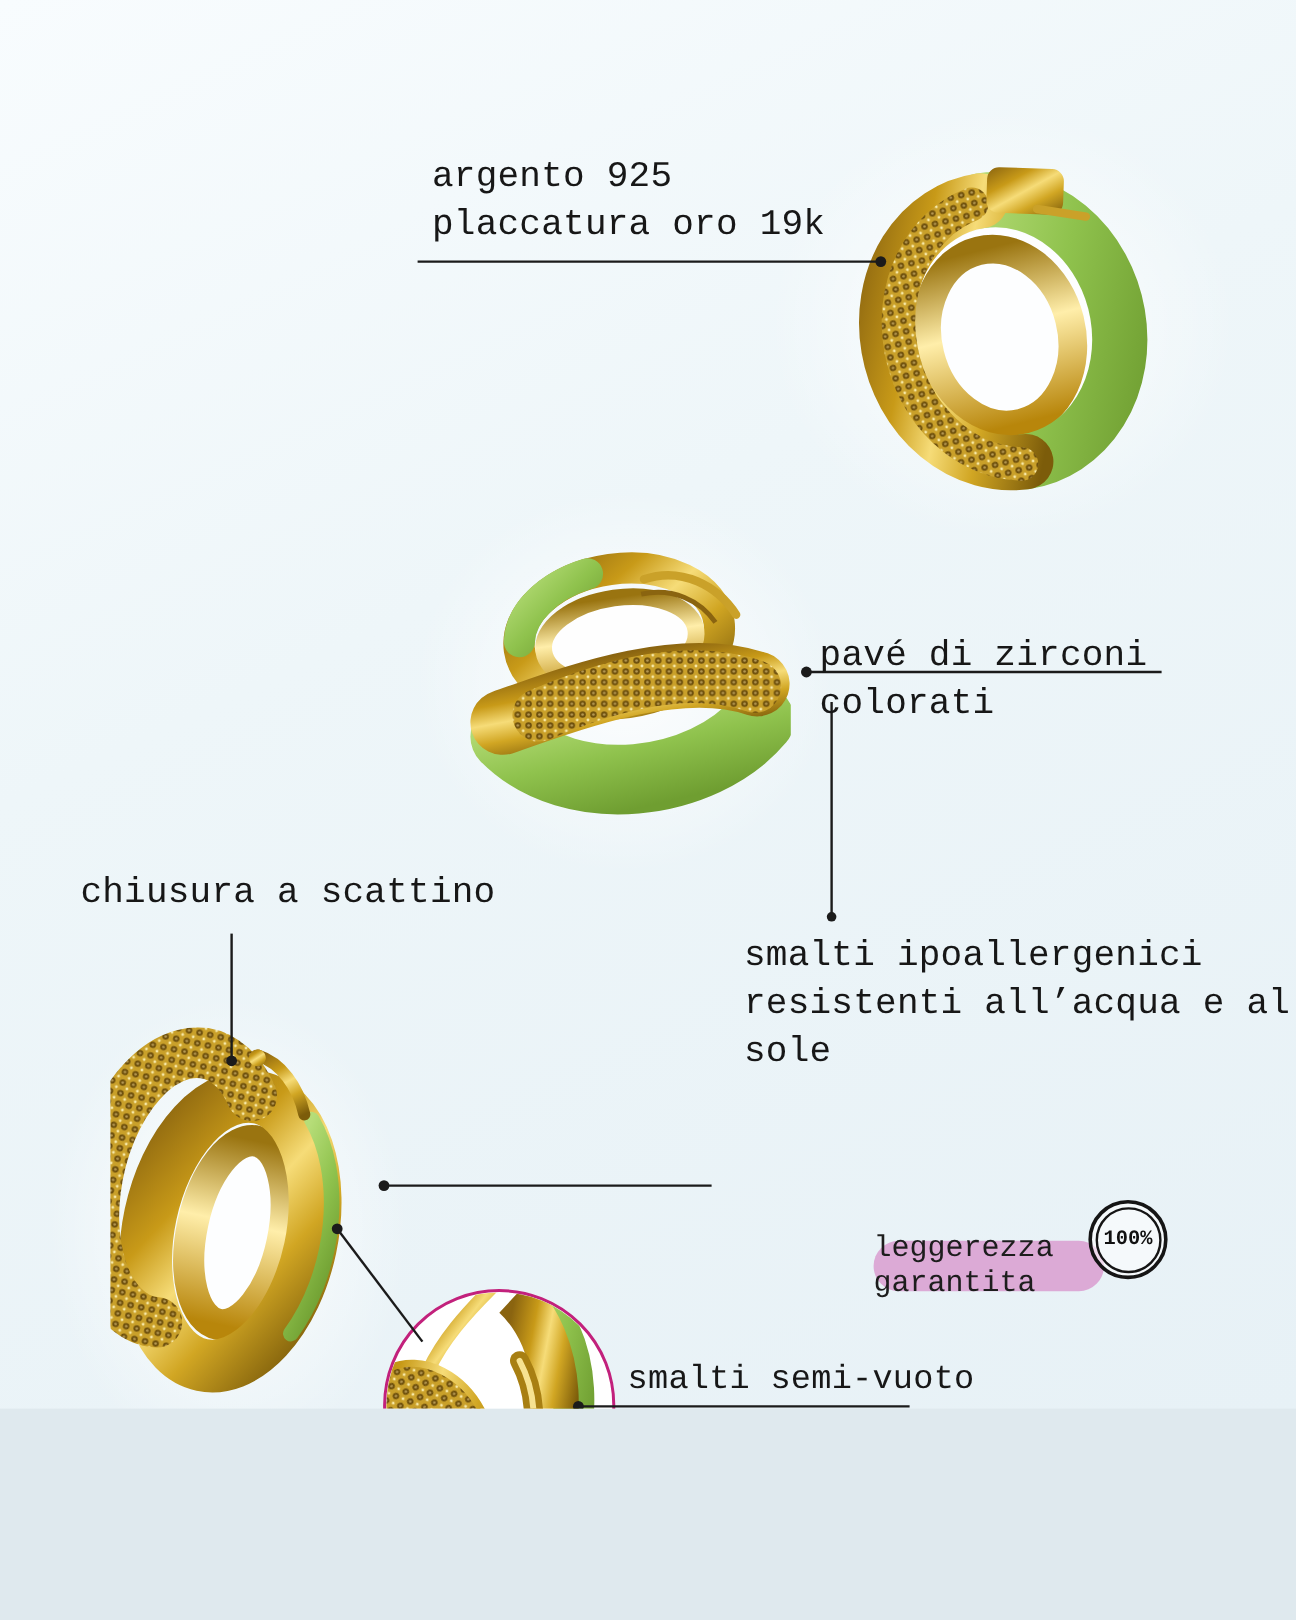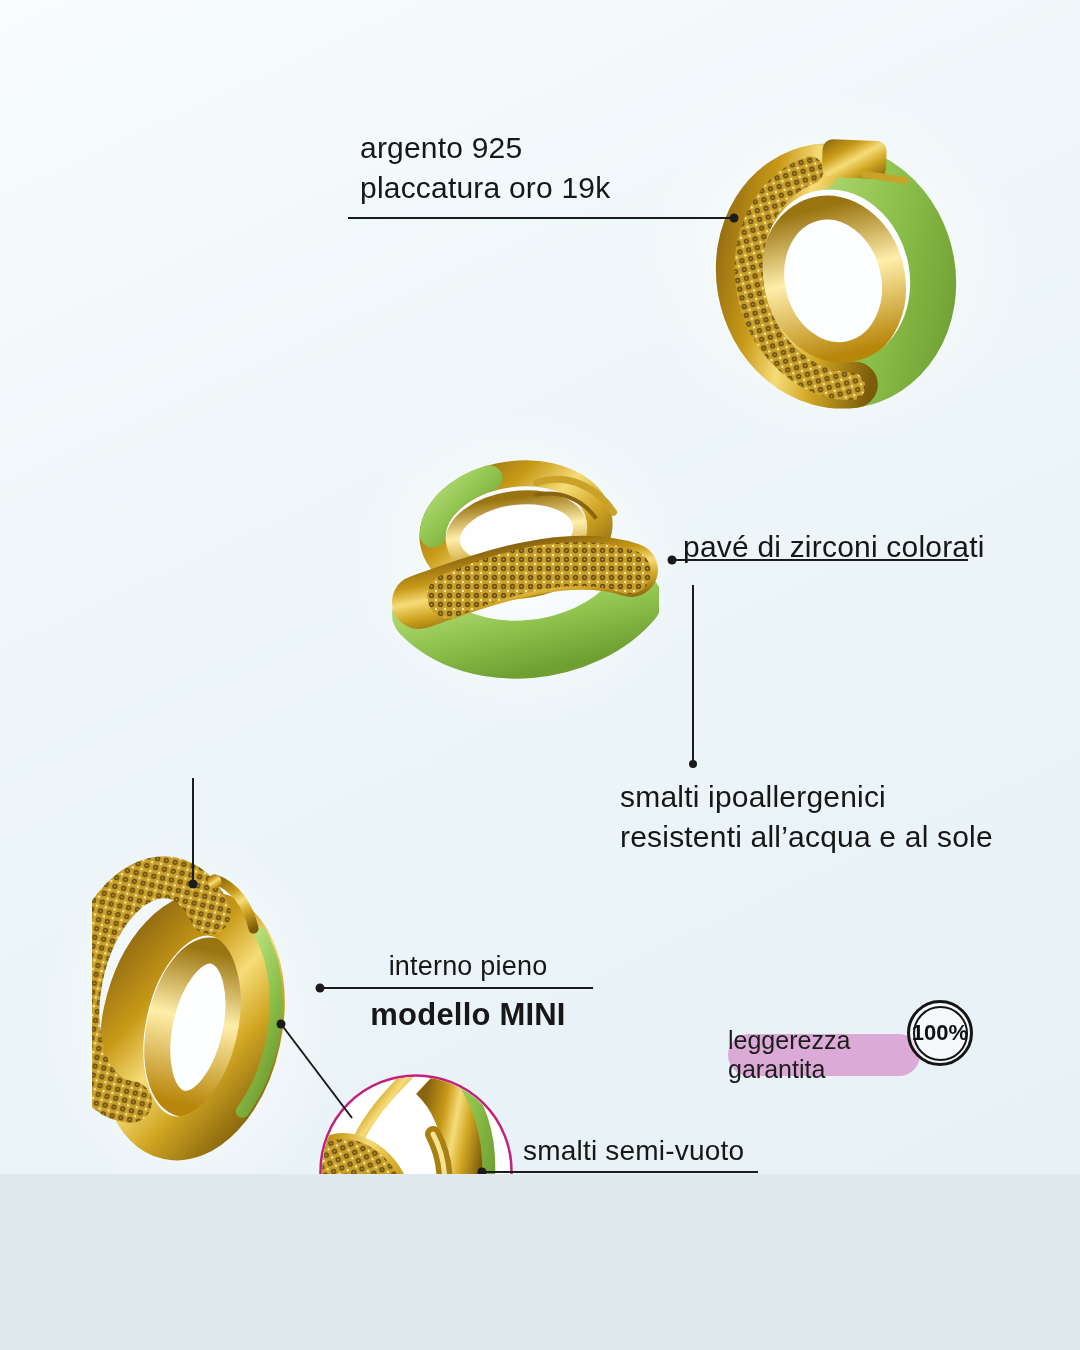--- a/index.html
+++ b/index.html
@@ -1,38 +1,38 @@
 <!DOCTYPE html>
 <html><head>
 <meta charset="utf-8">
 <style>
   html,body{margin:0;padding:0;background:#dfe9ee;}
   .canvas{
     position:relative;width:1080px;height:1174px;overflow:hidden;
     background:linear-gradient(155deg,#f8fcfe 0%,#eef6f9 40%,#e7f1f6 100%);
-    font-family:Liberation Sans, sans-serif;color:#161616;
+    font-family:Liberation Mono, monospace;color:#161616;
   }
   .halo{position:absolute;border-radius:50%;
     background:radial-gradient(closest-side,rgba(255,255,255,.9),rgba(255,255,255,0));
     pointer-events:none;}
   .photo{position:absolute;}
   .overlay{position:absolute;left:0;top:0;z-index:5;pointer-events:none;}
   .note{position:absolute;z-index:6;font-size:30px;line-height:40px;font-weight:500;
     letter-spacing:.2px;color:#171717;}
   .note-center{text-align:center;}
   .feature-line{font-size:27px;line-height:33px;}
   .model-line{font-size:31px;line-height:38px;font-weight:bold;}
   .pill{position:absolute;left:728px;top:1034px;width:192px;height:42px;z-index:6;
     background:#dcaad6;border-radius:21px;display:flex;align-items:center;justify-content:center;
     font-size:25px;font-weight:500;color:#1d1d1d;}
   .stamp{position:absolute;left:907px;top:1000px;width:66px;height:66px;z-index:7;
     border:3.5px solid #151515;border-radius:50%;box-sizing:border-box;
     background:rgba(255,255,255,.55);}
   .stamp-inner{position:absolute;inset:2.5px;border:2.5px solid #151515;border-radius:50%;
-    display:flex;align-items:center;justify-content:center;font-size:22px;font-weight:bold;color:#111;}
+    display:flex;align-items:center;justify-content:center;font-size:17px;font-weight:bold;color:#111;}
 </style>
 </head>
 <body>
 
 <div class="canvas">
 
   <svg width="0" height="0" style="position:absolute" aria-hidden="true">
     <defs>
       <linearGradient id="goldG" x1="0" y1="0" x2="1" y2="1">
         <stop offset="0" stop-color="#8a6410"></stop>
@@ -149,25 +149,24 @@
 
   <div class="note" style="left:683px;top:527px">
     <div>pavé di zirconi colorati</div>
   </div>
 
   <div class="note" style="left:620px;top:777px">
     <div>smalti ipoallergenici</div>
     <div>resistenti all’acqua e al sole</div>
   </div>
 
+  <div class="note" style="left:67px;top:725px">
+    <div>chiusura a scattino</div>
+  </div>
 
-  <div class="note note-center" style="left:340px;top:950px;width:256px">
-    <div class="feature-line">interno pieno</div>
-    <div class="model-line" style="margin-top:13px">modello MINI</div>
-  </div>
 
   <div class="note" style="left:523px;top:1134px">
     <div class="feature-line" style="font-size:28px">smalti semi-vuoto</div>
   </div>
 
   <div class="pill">
     <span>leggerezza garantita</span>
   </div>
   <div class="stamp">
     <div class="stamp-inner">100%</div>

